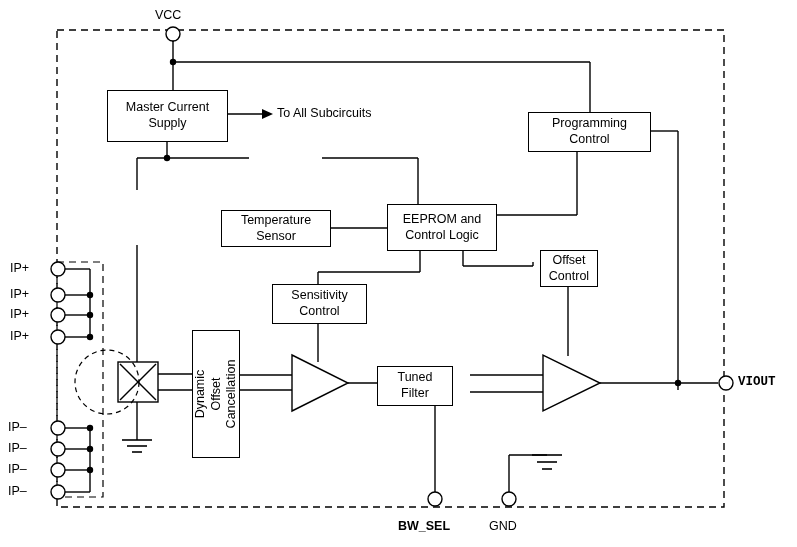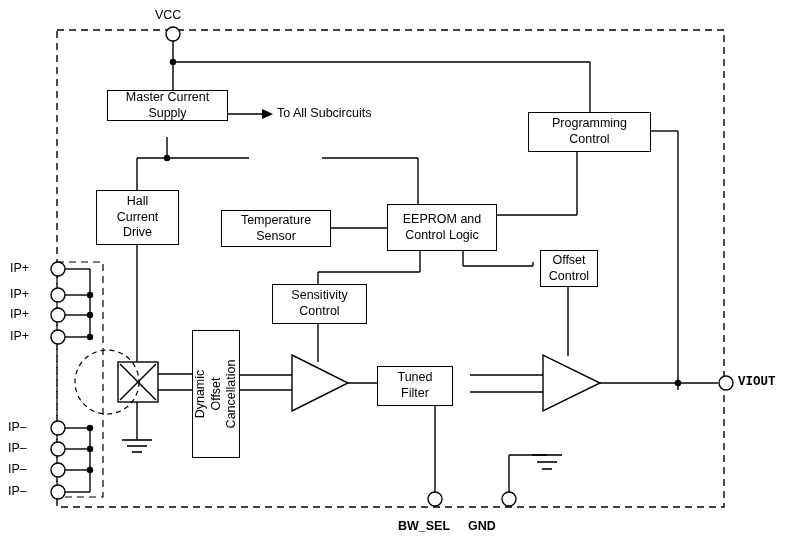--- a/index.html
+++ b/index.html
@@ -179,30 +179,27 @@
     <line x1="65" y1="428" x2="90" y2="428" stroke="#000" stroke-width="1.4"></line>
     <line x1="65" y1="449" x2="90" y2="449" stroke="#000" stroke-width="1.4"></line>
     <line x1="65" y1="470" x2="90" y2="470" stroke="#000" stroke-width="1.4"></line>
     <line x1="65" y1="492" x2="90" y2="492" stroke="#000" stroke-width="1.4"></line>
     <line x1="90" y1="428" x2="90" y2="492" stroke="#000" stroke-width="1.4"></line>
     <circle cx="90" cy="428" r="3.2" fill="#000"></circle>
     <circle cx="90" cy="449" r="3.2" fill="#000"></circle>
     <circle cx="90" cy="470" r="3.2" fill="#000"></circle>
   </svg>
 
-  <div class="box" style="left:107px; top:90px; width:121px; height:31px;">Master Current
+  <div class="box" style="left:107px; top:90px; width:121px; height:52px;">Master Current
 Supply</div>
 
 
   <div class="box" style="left:528px; top:112px; width:123px; height:40px;">Programming
 Control</div>
 
-  <div class="box" style="left:96px; top:190px; width:83px; height:55px;">Hall
-Current
-Drive</div>
 
   <div class="box" style="left:387px; top:204px; width:110px; height:47px;">EEPROM and
 Control Logic</div>
 
   <div class="box" style="left:221px; top:210px; width:110px; height:37px;">Temperature
 Sensor</div>
 
   <div class="box" style="left:540px; top:250px; width:58px; height:37px;">Offset
 Control</div>
 
@@ -218,21 +215,21 @@
 Filter</div>
 
   <div class="lbl" style="left:277px; top:106px;text-align:right;">To All Subcircuits</div>
 
   <div class="lbl" style="left:155px; top:8px; font-weight:normal;">VCC</div>
 
   <div class="lbl" style="left:738px; top:375px; font-weight:bold;font-family:Liberation Mono, monospace;">VIOUT</div>
 
   <div class="lbl" style="left:398px; top:519px; font-weight:bold;">BW_SEL</div>
 
-  <div class="lbl" style="left:468px; top:519px; font-weight:bold;">GND</div>
+  <div class="lbl" style="left:489px; top:519px; font-weight:normal;">GND</div>
 
   <div class="pin-label" style="left:10px; top:261px; width:36px;">IP+</div>
   <div class="pin-label" style="left:10px; top:287px; width:36px;">IP+</div>
   <div class="pin-label" style="left:10px; top:307px; width:36px;">IP+</div>
   <div class="pin-label" style="left:10px; top:329px; width:36px;">IP+</div>
 
   <div class="pin-label" style="left:8px; top:420px; width:38px;">IP–</div>
   <div class="pin-label" style="left:8px; top:441px; width:38px;">IP–</div>
   <div class="pin-label" style="left:8px; top:462px; width:38px;">IP–</div>
   <div class="pin-label" style="left:8px; top:484px; width:38px;">IP–</div>

